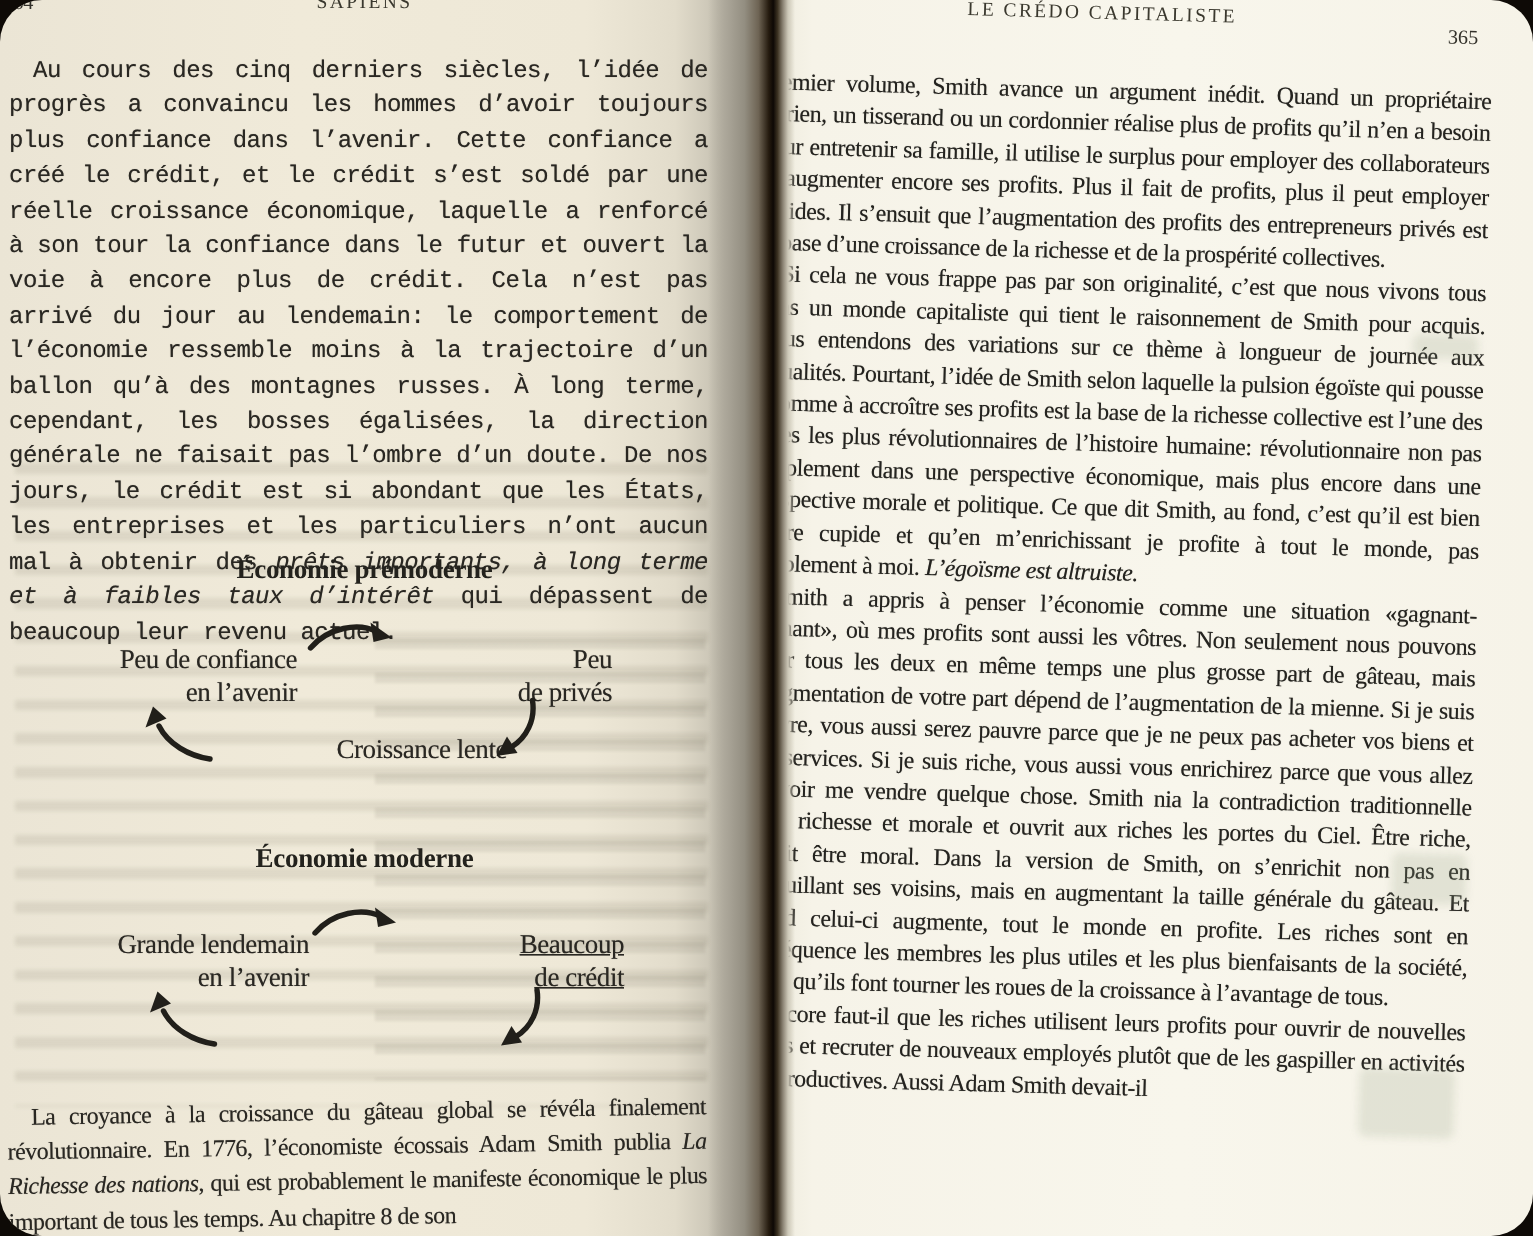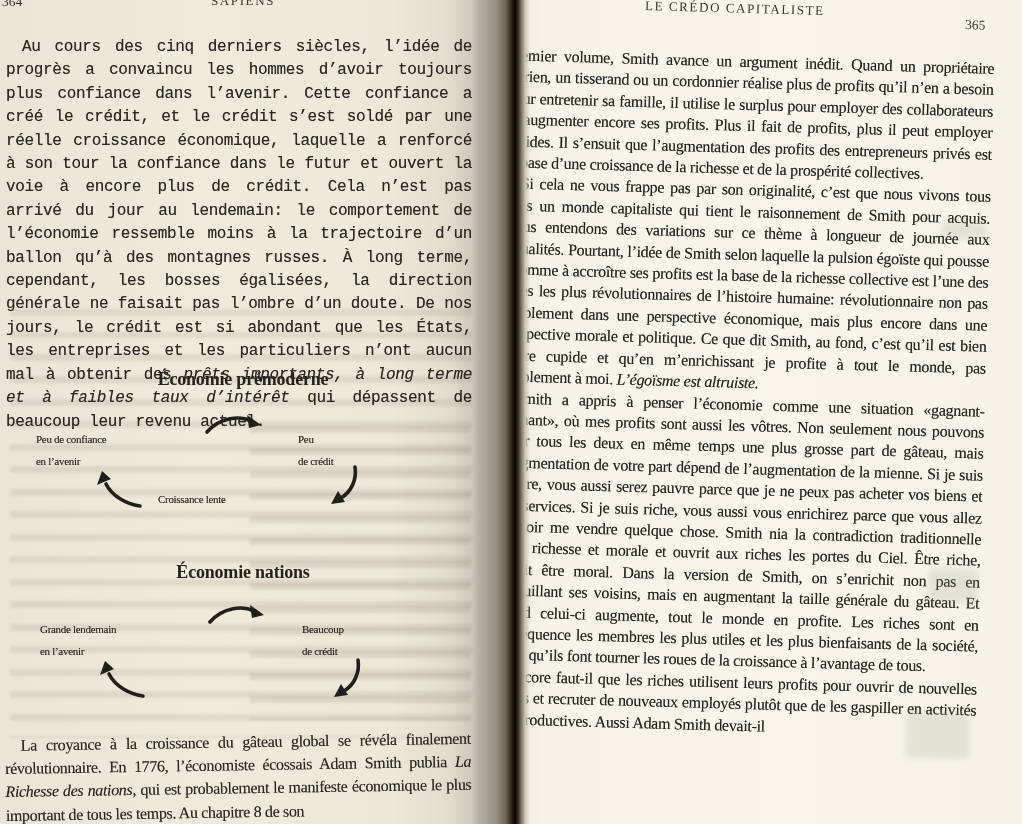--- a/index.html
+++ b/index.html
@@ -1,18 +1,18 @@
 <!DOCTYPE html>
 <html lang="fr"><head>
 <meta charset="utf-8">
 <style>
   html,body{margin:0;padding:0;}
   body{width:1022px;height:824px;overflow:hidden;background:#0e0a06;}
   .book{position:relative;width:1022px;height:824px;overflow:hidden;
-        font-family:"Liberation Serif", serif;color:#262521;}
+        font-family:"Liberation Serif", serif;color:#262521;border-radius:28px;}
 
   
   .page-left{position:absolute;left:0;top:0;width:500px;height:824px;
     background:linear-gradient(to right,#ebe5d5 0%,#f0ead9 40%,#eee8d7 78%,#e2dccb 90%,#c6c1b2 96%,#a6a194 100%);}
   .page-right{position:absolute;left:500px;top:0;width:522px;height:824px;
     background:linear-gradient(to right,#d9d4c5 0%,#eeebdd 3%,#f6f3e8 8%,#f8f6ec 55%,#f6f3e8 100%);}
   .gutter{position:absolute;left:472px;top:0;width:58px;height:824px;z-index:5;pointer-events:none;
     background:linear-gradient(to right,
       rgba(166,161,148,0) 0%, #aaa598 22%, #938e81 42%, #6e6454 58%,
       #241a0e 70%, #0d0805 75%, #3c3222 80%, #8a8273 86%, #cdc8b8 92%,
@@ -30,38 +30,38 @@
   
   .lp-para1{left:6px;top:36px;width:466px;line-height:23.4px;font-family:Liberation Mono, monospace;}
   .lp-para2{left:6px;top:734px;width:466px;line-height:23.2px;transform:rotate(-0.9deg);transform-origin:0 100%;}
 
   .diag-title{position:absolute;left:0;top:328px;width:486px;text-align:center;
     font-style:italic;font-size:17.5px;letter-spacing:-0.2px;color:#2a2823;}
   .diag-head{position:absolute;width:486px;left:0;text-align:center;
     font-weight:bold;font-size:18px;letter-spacing:-0.2px;color:#23221d;}
   .h-premodern{top:369px;}
   .h-modern{top:562px;}
-  .node{position:absolute;text-align:left;font-size:11px;line-height:22px;
+  .node{position:absolute;text-align:right;font-size:18px;line-height:22px;
     letter-spacing:-0.3px;color:#292722;white-space:pre-line;text-shadow:0 0 0.5px rgba(45,42,36,0.5);}
   .arrow{position:absolute;}
   .arrow svg{display:block;}
   .arrow path{fill:none;stroke:#211f1a;stroke-width:3.6;stroke-linecap:round;}
   .arrow polygon{fill:#211f1a;stroke:none;}
 
   
   .c1-arrow-top{left:203px;top:413px;}
   .c1-left{left:36px;top:428px;width:162px;}
   .c1-right{left:298px;top:428px;width:110px;}
   .c1-arrow-return{left:94px;top:466px;}
   .c1-bottom{left:158px;top:488px;width:180px;}
   .c1-arrow-down{left:324px;top:463px;}
   
   .c2-arrow-top{left:206px;top:603px;}
   .c2-left{left:40px;top:618px;width:166px;}
-  .c2-right{left:302px;top:618px;width:114px;}
+  .c2-right{left:302px;top:618px;width:114px;text-decoration:underline;}
   .c2-arrow-return{left:97px;top:656px;}
   .c2-bottom{left:148px;top:680px;width:184px;}
   .c2-arrow-down{left:327px;top:656px;}
 
   
   .ghost{position:absolute;left:10px;top:302px;width:462px;height:436px;z-index:0;
     background-image:
       repeating-linear-gradient(to bottom,
         transparent 0 7px, rgba(122,114,96,0.17) 7px 14px, transparent 14px 22.5px);
     filter:blur(1.4px);opacity:0.85;}
@@ -104,36 +104,36 @@
 
     <div class="arrow c1-arrow-top">
       <svg width="62" height="24" viewBox="0 0 62 24">
         <path d="M4,19 C 16,5 36,2 48,8"></path>
         <polygon points="58,12 44,2 46,15"></polygon>
       </svg>
     </div>
     <div class="node c1-left">Peu de confiance
 en l’avenir</div>
     <div class="node c1-right">Peu
-de crédit</div>
+de privés</div>
     <div class="arrow c1-arrow-return">
       <svg width="50" height="44" viewBox="0 0 50 44">
         <path d="M46,40 C 32,38 18,30 12,18"></path>
         <polygon points="8,5 3,19 17,13"></polygon>
       </svg>
     </div>
     <div class="node c1-bottom">Croissance lente</div>
     <div class="arrow c1-arrow-down">
       <svg width="36" height="44" viewBox="0 0 36 44">
         <path d="M31,4 C 33,17 27,29 17,35"></path>
         <polygon points="7,41 21,39 14,28"></polygon>
       </svg>
     </div>
 
-    <div class="diag-head h-modern">Économie nations</div>
+    <div class="diag-head h-modern">Économie moderne</div>
 
     <div class="arrow c2-arrow-top">
       <svg width="62" height="24" viewBox="0 0 62 24">
         <path d="M4,19 C 16,5 36,2 48,8"></path>
         <polygon points="58,12 44,2 46,15"></polygon>
       </svg>
     </div>
     <div class="node c2-left">Grande lendemain
 en l’avenir</div>
     <div class="node c2-right">Beaucoup

